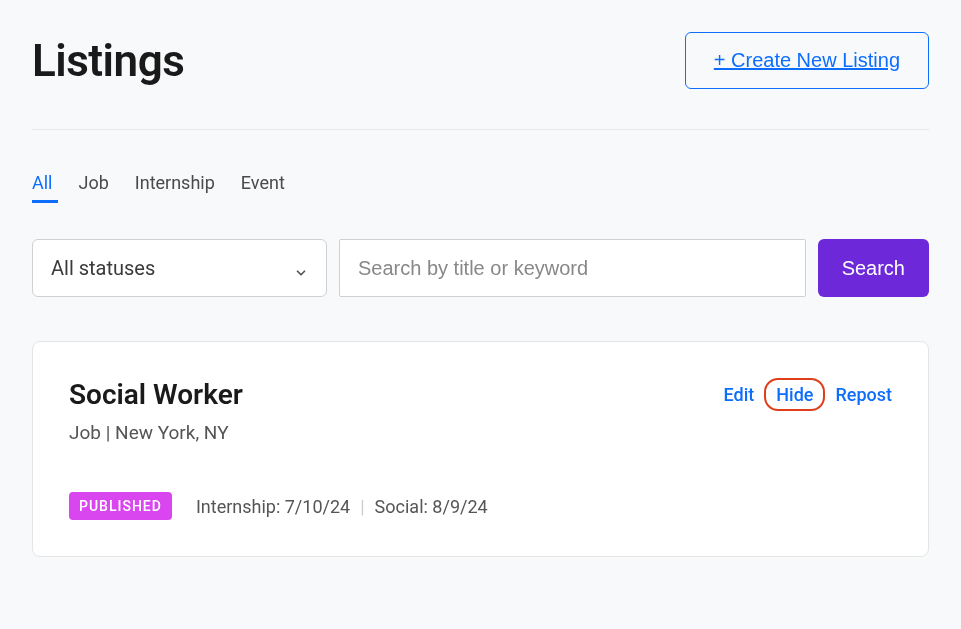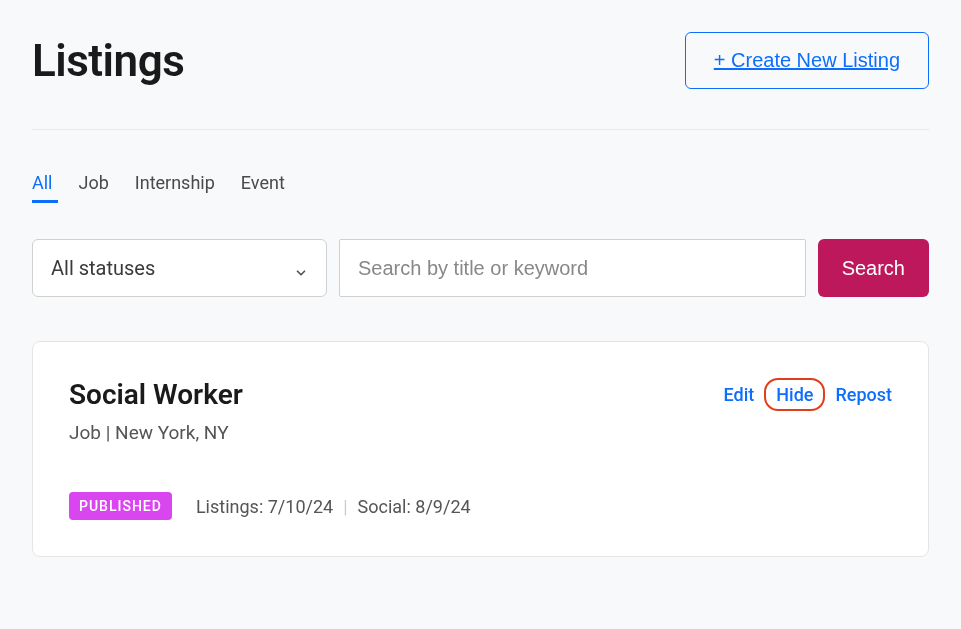--- a/index.html
+++ b/index.html
@@ -96,21 +96,21 @@
       border-radius: 2px;
       background: #fff;
       padding: 16px 18px;
       font-size: 20px;
       color: #3a3a3a;
     }
     .search-input::placeholder {
       color: #888;
     }
     .search-button {
-      background: #be185d;
+      background: #6d28d9;
       color: #fff;
       border: none;
       border-radius: 6px;
       padding: 16px 24px;
       font-size: 20px;
       font-weight: 500;
       cursor: pointer;
     }
     .listing-card {
       background: #fff;
@@ -211,16 +211,16 @@
     </div>
     <div class="listing-actions">
       <span class="listing-action">Edit</span>
       <span class="listing-action highlighted">Hide</span>
       <span class="listing-action">Repost</span>
     </div>
   </div>
   <div class="listing-footer">
     <span class="status-badge">PUBLISHED</span>
     <span class="date-info">
-      <span>Listings: </span><span>7/10/24</span><span class="date-divider">|</span><span>Social: </span><span>8/9/24</span>
+      <span>Internship: </span><span>7/10/24</span><span class="date-divider">|</span><span>Social: </span><span>8/9/24</span>
     </span>
   </div>
 </div>
 
 </body></html>

